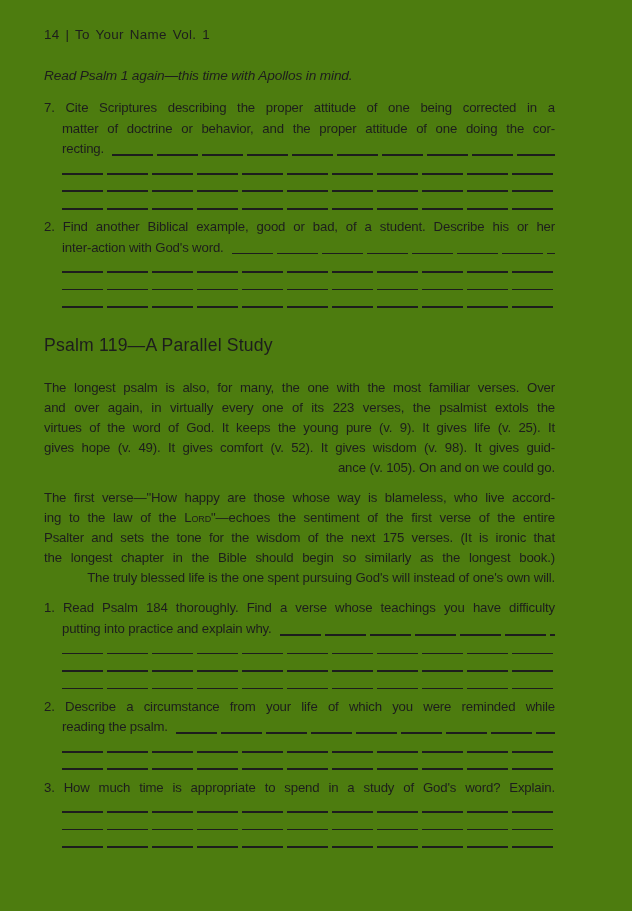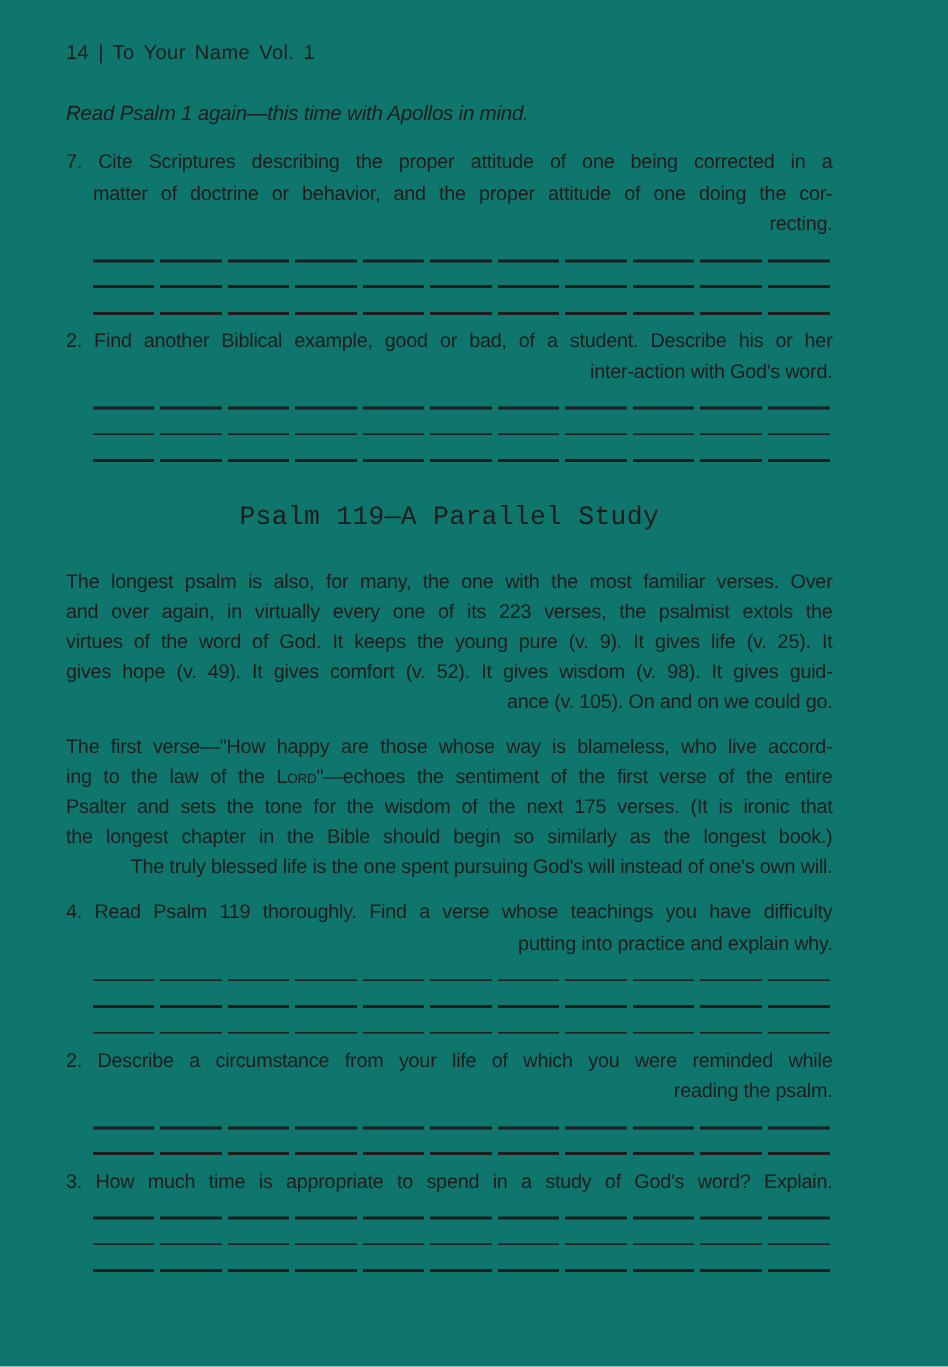--- a/index.html
+++ b/index.html
@@ -1,21 +1,21 @@
 <!DOCTYPE html>
 <html><head>
 <meta charset="utf-8">
 <style>
   html, body { margin: 0; padding: 0; background: #ffffff; }
   .page {
     position: relative;
     width: 632px;
     height: 911px;
     box-sizing: border-box;
-    background: #0f766e;
+    background: #4d7c0f;
     color: #1d1d1d;
     font-family: "Liberation Sans", "DejaVu Sans", sans-serif;
     font-size: 13.2px;
     letter-spacing: -0.15px;
     padding: 28px 77px 0 44px;
     overflow: hidden;
   }
   .header {
     font-size: 13.4px;
     letter-spacing: 0.3px;
@@ -35,45 +35,43 @@
     text-align: justify;
     text-align-last: justify;
     text-justify: inter-word;
   }
   .indent { margin-left: 18px; }
   .tail-row {
     display: flex;
     align-items: flex-end;
     height: 20.4px;
     margin-left: 18px;
-    flex-direction: column;
   }
   .tail { line-height: 20.4px; white-space: pre; }
   .fill {
     flex: 1;
     height: 1.7px;
     margin: 0 0 3.5px 8px;
     background: repeating-linear-gradient(90deg, #1d1d1d 0 41px, rgba(29,29,29,0) 41px 45px);
   }
   .blank { height: 17.5px; margin-left: 18px; position: relative; }
   .blank::after {
     content: "";
     position: absolute;
     left: 0; right: 0; bottom: 2.5px;
     height: 1.7px;
     background: repeating-linear-gradient(90deg, #1d1d1d 0 41px, rgba(29,29,29,0) 41px 45px);
   }
   .section-title {
     font-size: 17.6px;
     font-weight: 400;
     letter-spacing: 0.2px;
-    text-align: center;
+    text-align: left;
     line-height: 26px;
     margin: 22px 0 20px 0;
-    font-family: Liberation Mono, monospace;
   }
   .para { margin-bottom: 10px; }
   .para .jline { line-height: 20px; }
   .pline-last {
     line-height: 20px;
     text-align: right;
     white-space: nowrap;
     overflow: hidden;
   }
   .sc { font-variant: small-caps; }
@@ -125,21 +123,21 @@
     <div class="jline">The first verse—"How happy are those whose way is blameless, who live accord-</div>
     <div class="jline"><span>ing to the law of the </span><span class="sc">Lord</span><span>"—echoes the sentiment of the first verse of the entire</span></div>
     <div class="jline">Psalter and sets the tone for the wisdom of the next 175 verses. (It is ironic that</div>
     <div class="jline">the longest chapter in the Bible should begin so similarly as the longest book.)</div>
     <div class="pline-last">The truly blessed life is the one spent pursuing God's will instead of one's own will.</div>
   </div>
 
   <div class="exercise2">
 
     <div class="q">
-      <div class="jline">4. Read Psalm 119 thoroughly. Find a verse whose teachings you have difficulty</div>
+      <div class="jline">1. Read Psalm 184 thoroughly. Find a verse whose teachings you have difficulty</div>
       <div class="tail-row">
         <span class="tail">putting into practice and explain why.</span>
         <span class="fill"></span>
       </div>
       <div class="blank"></div>
       <div class="blank"></div>
       <div class="blank"></div>
     </div>
 
     <div class="q">

